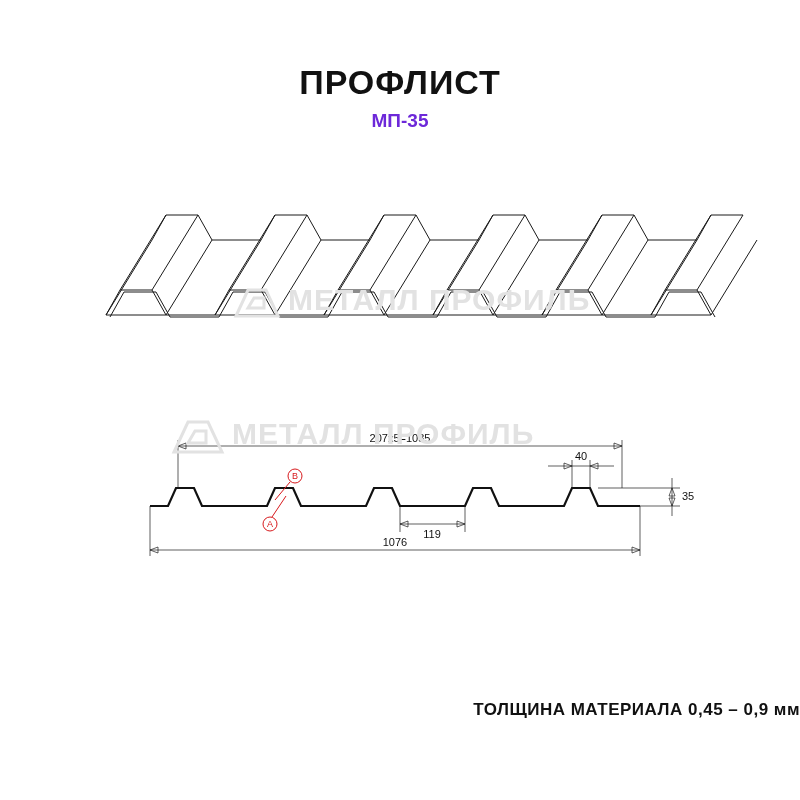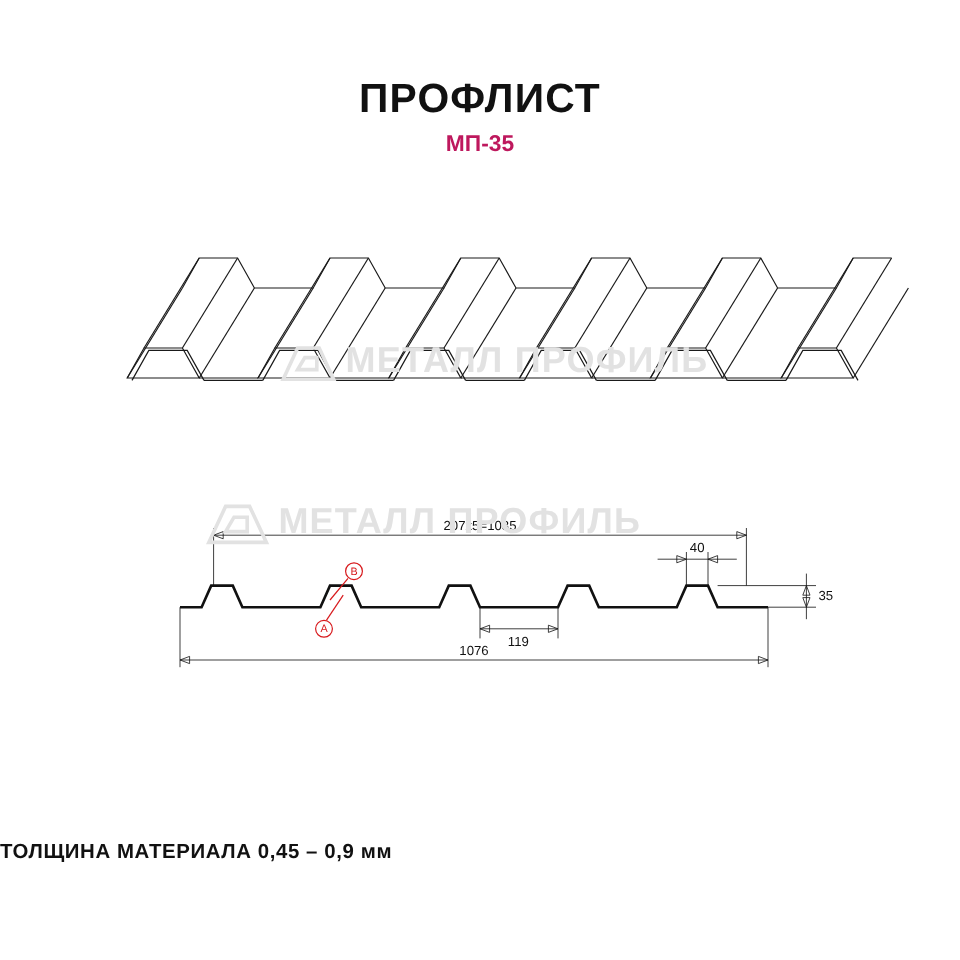--- a/index.html
+++ b/index.html
@@ -31,21 +31,21 @@
     font-size: 34px;
     font-weight: bold;
     letter-spacing: 1px;
     color: #111111;
     margin: 0;
     line-height: 40px;
   }
   .subtitle {
     font-size: 19px;
     font-weight: bold;
-    color: #be185d;
+    color: #6d28d9;
     margin: 8px 0 0 0;
     line-height: 22px;
   }
   .drawing-3d {
     position: absolute;
     left: 60px;
     top: 185px;
     width: 680px;
     height: 175px;
   }
@@ -62,21 +62,21 @@
     pointer-events: none;
     opacity: 1;
   }
   .wm1 { left: 232px; top: 270px; }
   .wm2 { left: 170px; top: 400px; }
   .footer-note {
     position: absolute;
     left: 0;
     top: 700px;
     width: 800px;
-    text-align: left;
+    text-align: right;
     font-size: 17px;
     font-weight: bold;
     letter-spacing: 0.5px;
     color: #111111;
   }
   svg { display: block; overflow: visible; }
   .ln { fill: none; stroke: #1a1a1a; stroke-width: 1; }
   .ln-thick { fill: none; stroke: #111111; stroke-width: 2.2; stroke-linejoin: miter; }
   .dim { fill: none; stroke: #1a1a1a; stroke-width: 0.7; }
   .dimtext {

